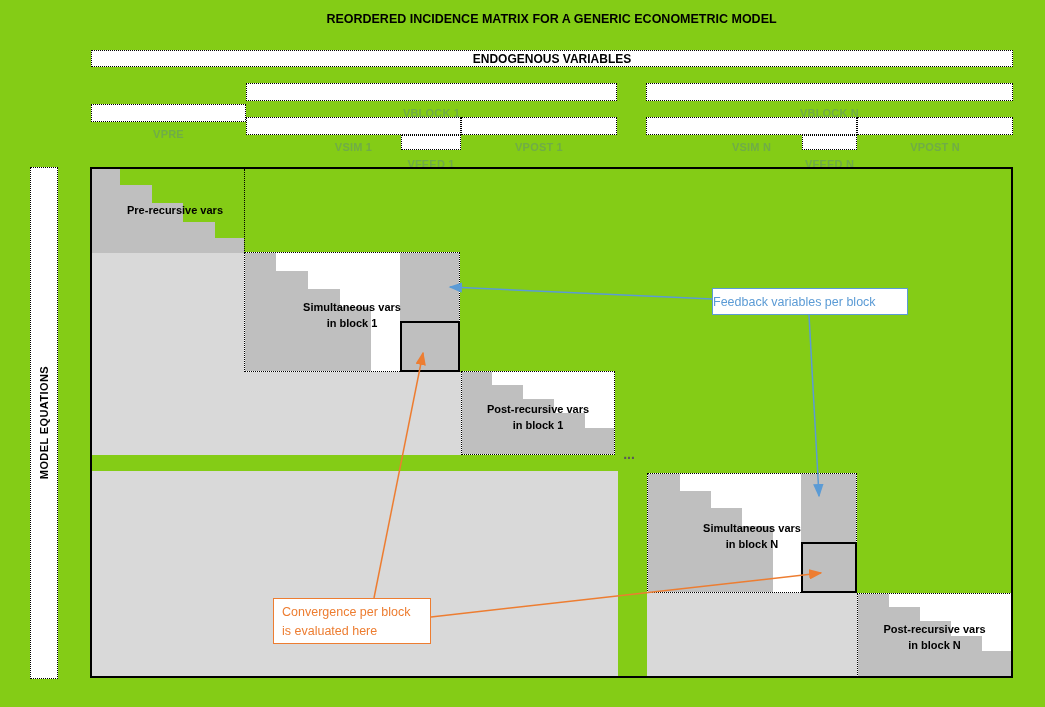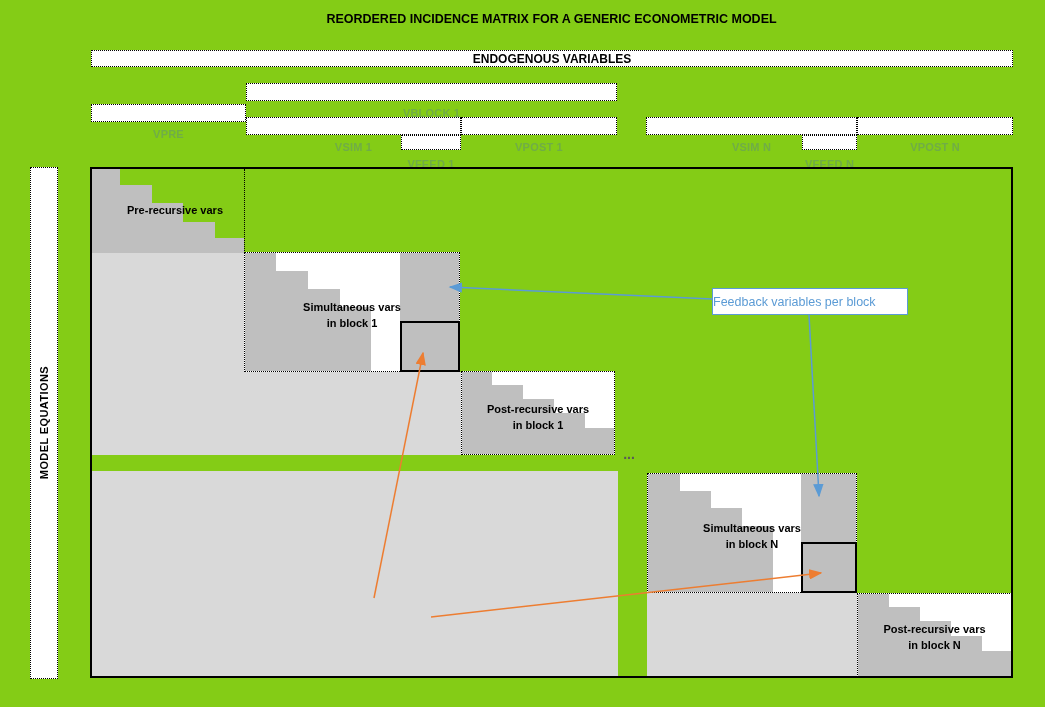--- a/index.html
+++ b/index.html
@@ -38,20 +38,23 @@
 
 <div id="canvas">
 
   <div id="title" class="abs">REORDERED INCIDENCE MATRIX FOR A GENERIC ECONOMETRIC MODEL</div>
 
   <div class="abs dot bar" style="left:91px;top:50px;width:922px;height:17px;">
     <span style="font-weight:bold;font-size:12px;">ENDOGENOUS VARIABLES</span>
   </div>
   <div class="abs dot bar" style="left:246px;top:83px;width:371px;height:18px;">
     <span class="glabel">VBLOCK 1</span>
+  </div>
+  <div class="abs dot bar" style="left:646px;top:83px;width:367px;height:18px;">
+    <span class="glabel">VBLOCK N</span>
   </div>
   <div class="abs dot bar" style="left:91px;top:104px;width:155px;height:18px;align-items:center;">
     <span class="glabel">VPRE</span>
   </div>
   <div class="abs dot bar" style="left:246px;top:117px;width:215px;height:18px;">
     <span class="glabel">VSIM 1</span>
   </div>
   <div class="abs dot bar" style="left:461px;top:117px;width:156px;height:18px;">
     <span class="glabel">VPOST 1</span>
   </div>
@@ -148,14 +151,18 @@
     </defs>
     <line class="line-blue" x1="712" y1="299" x2="450" y2="287" marker-end="url(#mb)"></line>
     <line class="line-blue" x1="809" y1="315" x2="819" y2="496" marker-end="url(#mb)"></line>
     <line class="line-orange" x1="374" y1="598" x2="423" y2="353" marker-end="url(#mo)"></line>
     <line class="line-orange" x1="431" y1="617" x2="821" y2="573" marker-end="url(#mo)"></line>
   </svg>
 
   <div id="feedback-box" class="abs callout">
     <span>Feedback variables per block</span>
   </div>
+  <div id="convergence-box" class="abs callout">
+    <div>Convergence per block</div>
+    <div>is evaluated here</div>
+  </div>
 
 </div>
 
 </body></html>

